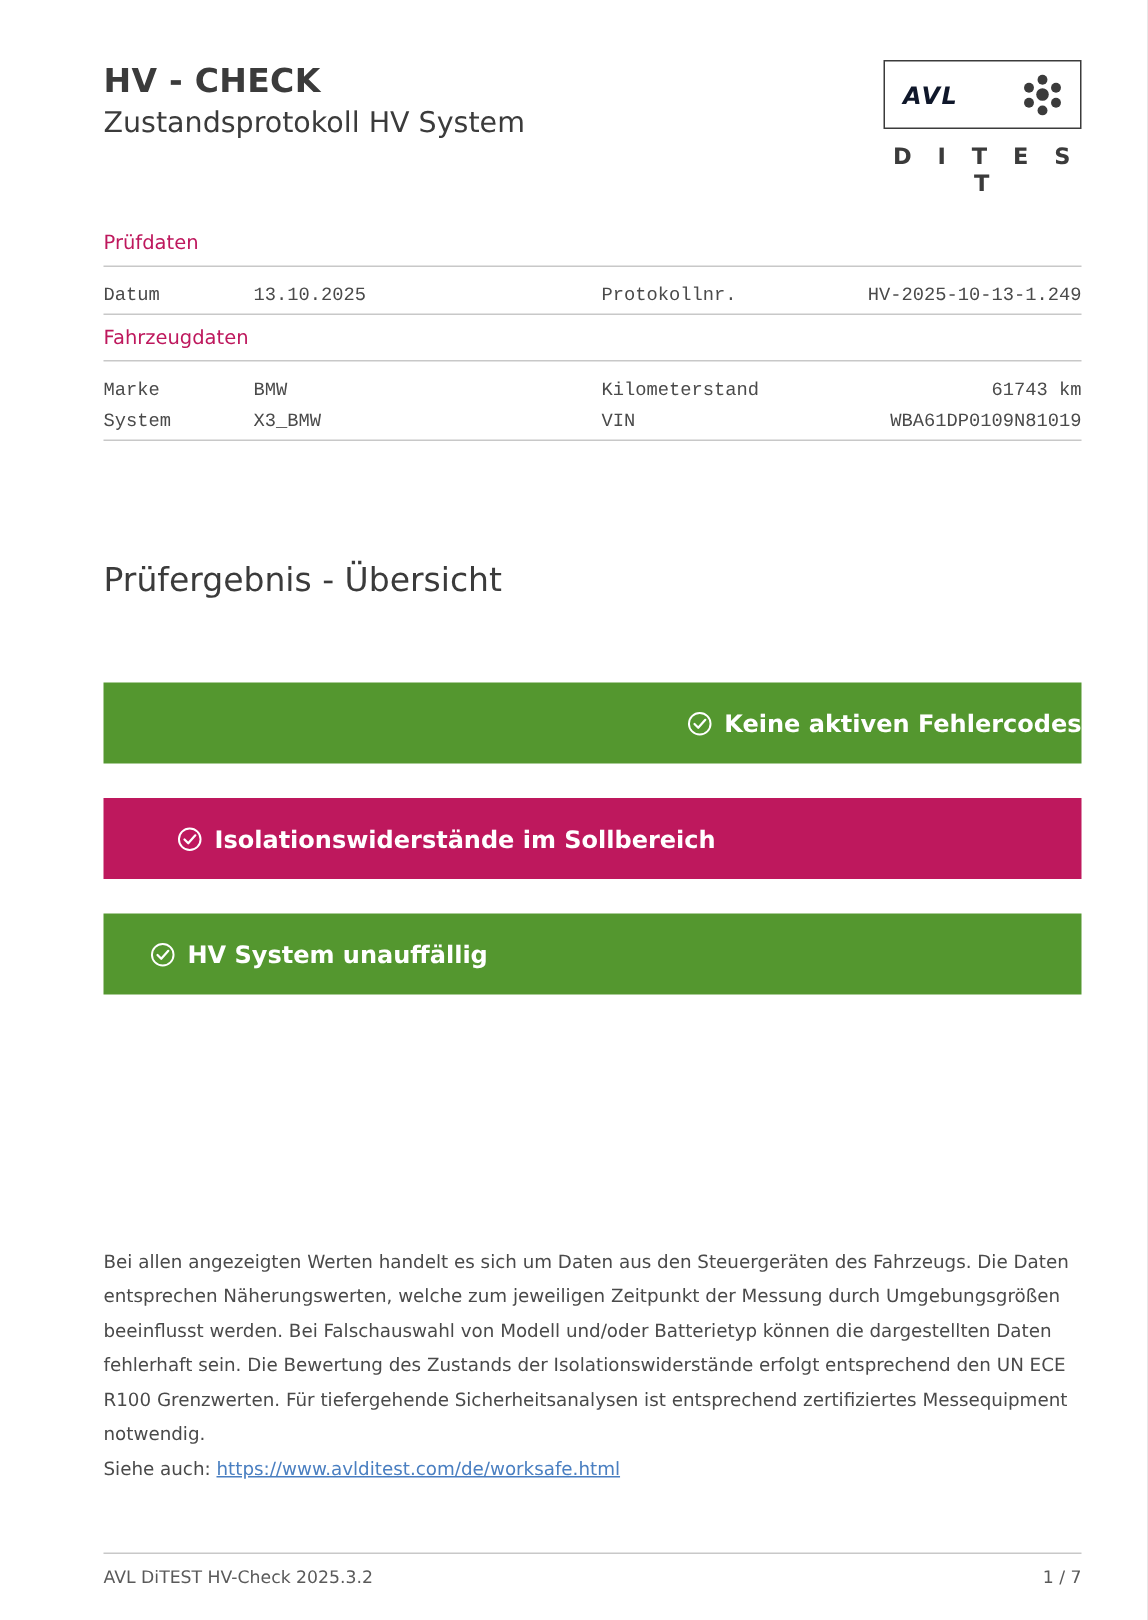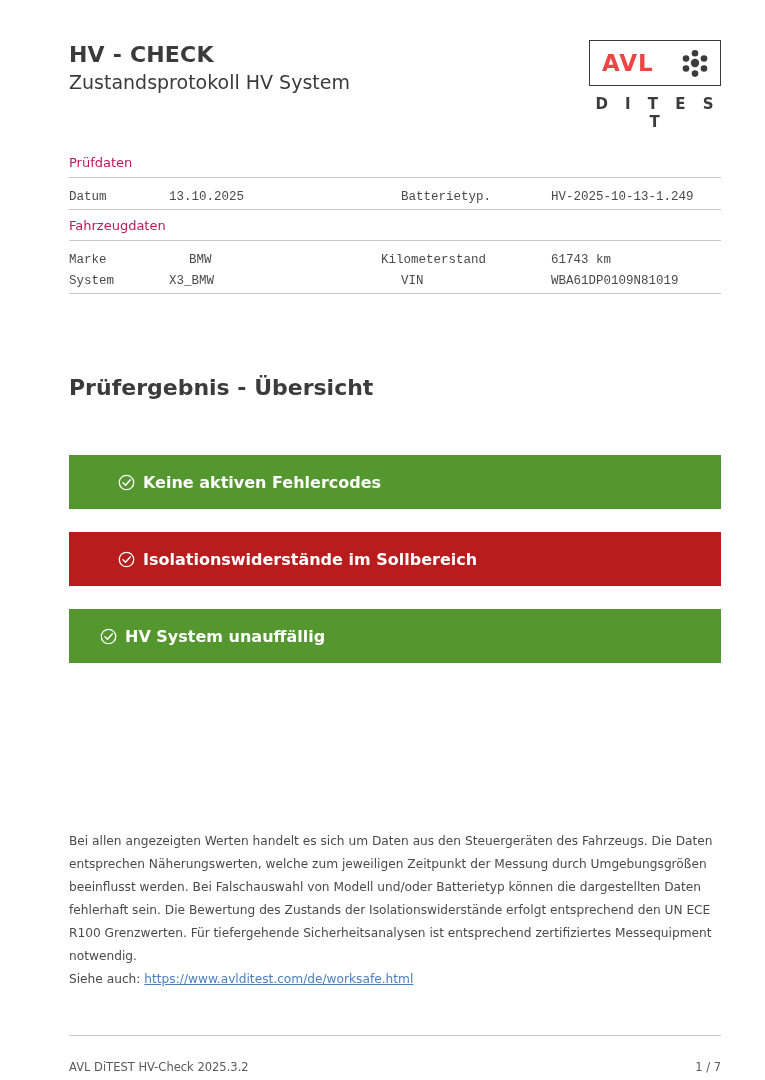--- a/index.html
+++ b/index.html
@@ -67,25 +67,26 @@
   .logo-box {
     border: 1.5px solid #3b3b3b;
     height: 46px;
     display: flex;
     align-items: center;
     justify-content: space-between;
     padding: 0 10px 0 12px;
     box-sizing: border-box;
   }
   .logo-avl {
-    font-size: 23px;
+    font-size: 16px;
     font-weight: bold;
-    color: #ef4444;
+    color: #0f172a;
     letter-spacing: 1px;
     line-height: 23px;
+    font-style: italic;
   }
   .logo-mark {
     width: 30px;
     height: 30px;
   }
   .logo-ditest {
     text-align: center;
     font-size: 15px;
     font-weight: bold;
     color: #3b3b3b;
@@ -124,35 +125,35 @@
   .cell-value-l {
     flex: 1 1 auto;
   }
   .cell-label-r {
     width: 150px;
     flex: 0 0 150px;
   }
   .cell-value-r {
     width: 170px;
     flex: 0 0 170px;
-    text-align: left;
+    text-align: right;
   }
   .divider-under {
     border-bottom: 1px solid #c8c8c8;
     height: 0;
     margin-top: 2px;
   }
 
   
   .result-heading {
     position: absolute;
     left: 0;
     top: 375px;
     font-size: 22px;
-    font-weight: bold;
+    font-weight: normal;
     color: #3b3b3b;
   }
 
   
   .bars {
     position: absolute;
     left: 0;
     right: 0;
     top: 455px;
   }
@@ -190,21 +191,21 @@
     text-decoration: underline;
   }
 
   
   .footer {
     position: absolute;
     left: 0;
     right: 0;
     top: 1035px;
     border-top: 1px solid #c8c8c8;
-    padding-top: 24px;
+    padding-top: 8px;
     display: flex;
     justify-content: space-between;
     font-size: 11.5px;
     color: #5a5a5a;
   }
 </style>
 </head>
 <body>
 
 <div class="page">
@@ -233,59 +234,59 @@
         <div class="logo-ditest">D I T E S T</div>
       </div>
     </div>
 
     <div class="section" style="top:155px;">
       <div class="section-title">Prüfdaten</div>
       <div class="rows">
         <div class="row" style="margin-top:8px;">
           <span class="cell-label-l">Datum</span>
           <span class="cell-value-l">13.10.2025</span>
-          <span class="cell-label-r">Batterietyp.</span>
+          <span class="cell-label-r">Protokollnr.</span>
           <span class="cell-value-r">HV-2025-10-13-1.249</span>
         </div>
       </div>
       <div class="divider-under"></div>
     </div>
 
     <div class="section" style="top:218px;">
       <div class="section-title">Fahrzeugdaten</div>
       <div class="rows">
-        <div class="row" style="margin-top:8px;gap:20px;">
+        <div class="row" style="margin-top:8px;">
           <span class="cell-label-l">Marke</span>
           <span class="cell-value-l">BMW</span>
           <span class="cell-label-r">Kilometerstand</span>
           <span class="cell-value-r">61743 km</span>
         </div>
         <div class="row">
           <span class="cell-label-l">System</span>
           <span class="cell-value-l">X3_BMW</span>
           <span class="cell-label-r">VIN</span>
           <span class="cell-value-r">WBA61DP0109N81019</span>
         </div>
       </div>
       <div class="divider-under"></div>
     </div>
 
     <div class="result-heading">Prüfergebnis - Übersicht</div>
 
     <div class="bars">
-      <div class="bar" style="background:#54972f;">
+      <div class="bar" style="background:#54972f;justify-content:flex-end;">
         <span class="check">
           <svg viewBox="0 0 17 17" width="17" height="17" aria-hidden="true">
             <circle cx="8.5" cy="8.5" r="7.2" fill="none" stroke="#ffffff" stroke-width="1.3"></circle>
             <path d="M5 8.7 L7.5 11.2 L12.2 5.9" fill="none" stroke="#ffffff" stroke-width="1.5" stroke-linecap="round" stroke-linejoin="round"></path>
           </svg>
         </span>
         <span>Keine aktiven Fehlercodes</span>
       </div>
-      <div class="bar" style="background:#b91c1c;">
+      <div class="bar" style="background:#be185d;">
         <span class="check">
           <svg viewBox="0 0 17 17" width="17" height="17" aria-hidden="true">
             <circle cx="8.5" cy="8.5" r="7.2" fill="none" stroke="#ffffff" stroke-width="1.3"></circle>
             <path d="M5 8.7 L7.5 11.2 L12.2 5.9" fill="none" stroke="#ffffff" stroke-width="1.5" stroke-linecap="round" stroke-linejoin="round"></path>
           </svg>
         </span>
         <span>Isolationswiderstände im Sollbereich</span>
       </div>
       <div class="bar" style="background:#54972f;padding-left:31px;">
         <span class="check">

